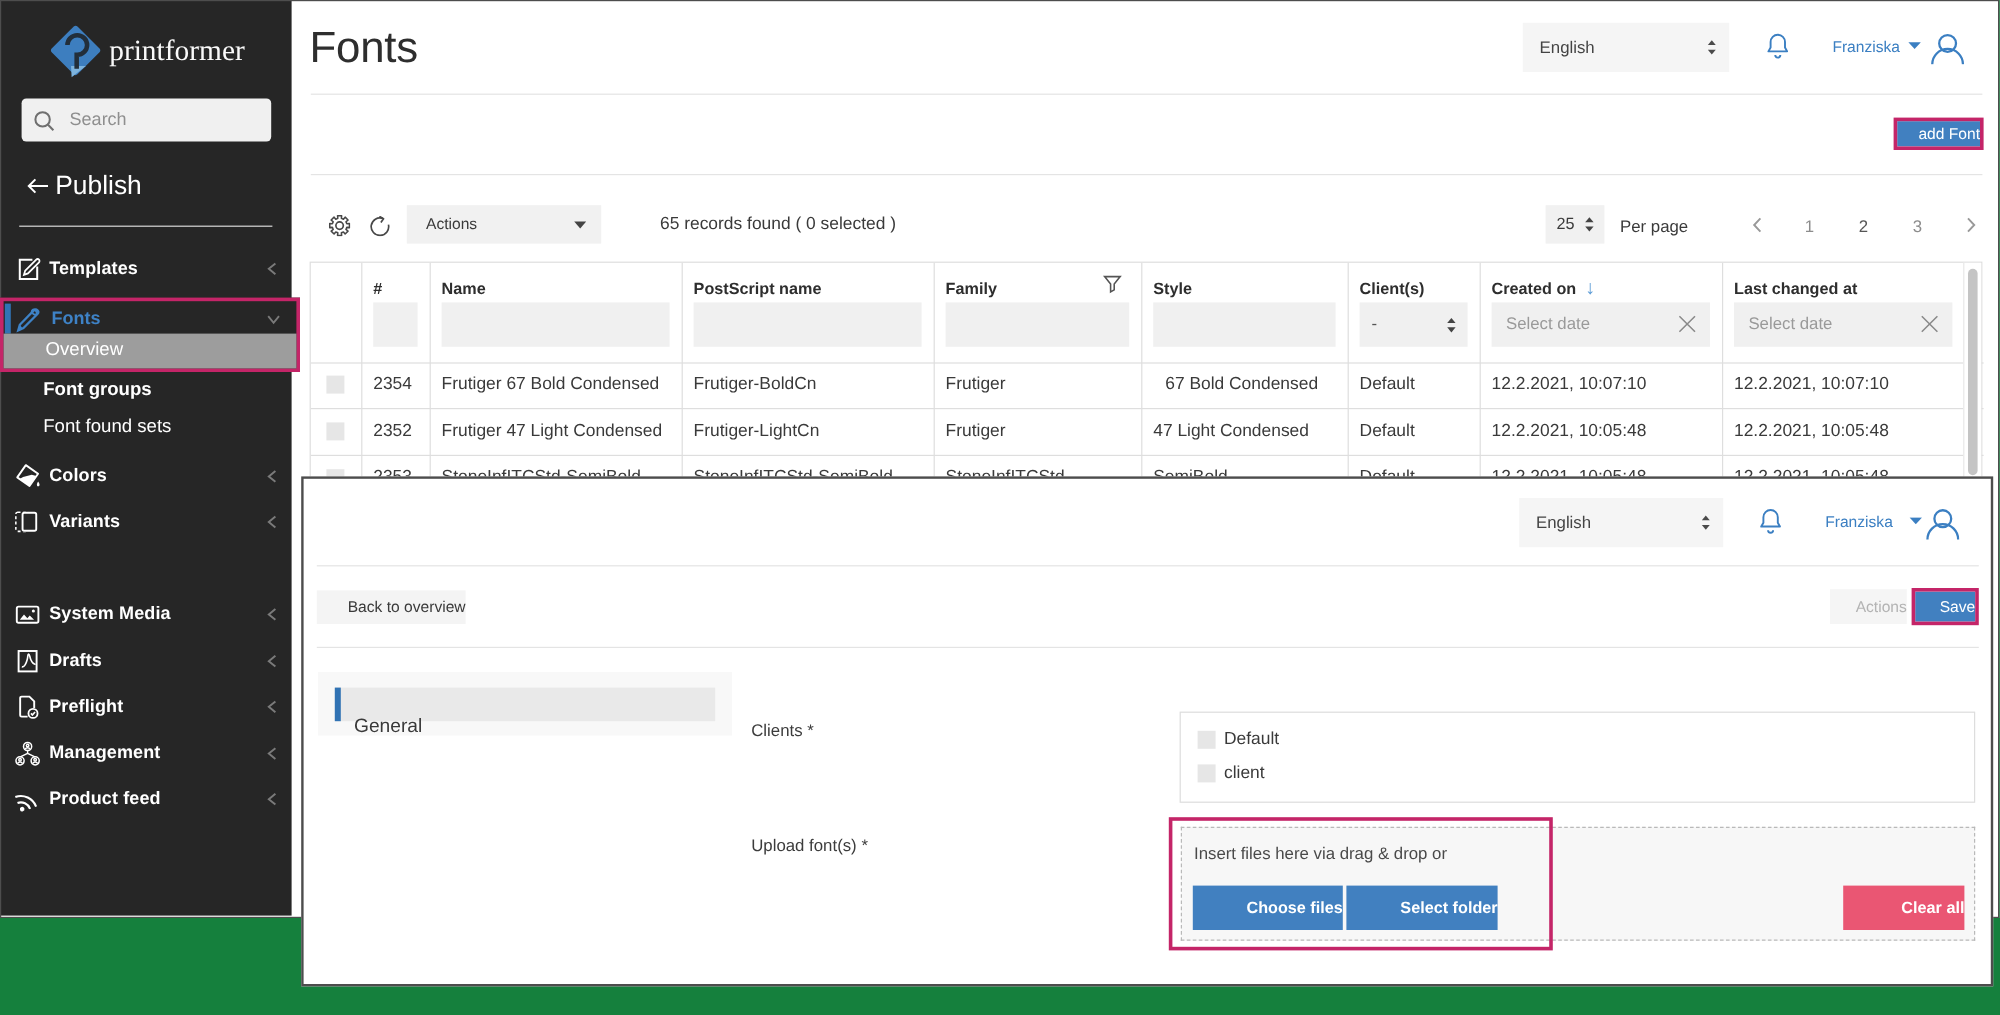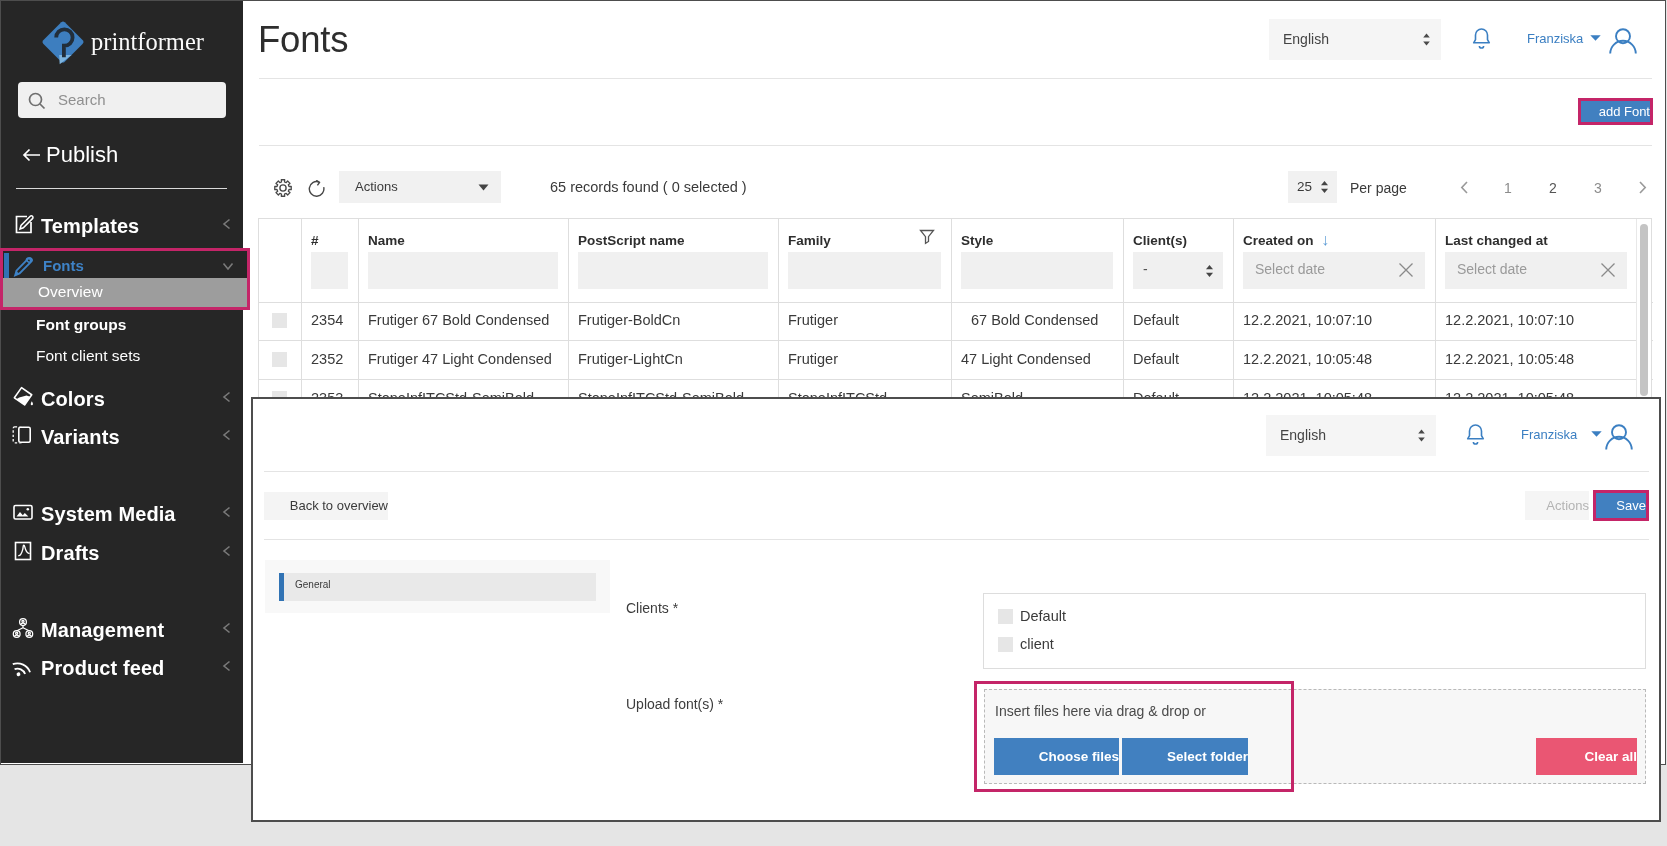--- a/index.html
+++ b/index.html
@@ -1,35 +1,35 @@
 <!DOCTYPE html>
 <html><head>
 <meta charset="utf-8">
 <style>
 * { margin:0; padding:0; box-sizing:border-box; }
 html,body { width:1667px; height:846px; background:#fff; font-family:"Liberation Sans", sans-serif; overflow:hidden; }
-#page { position:relative; width:1667px; height:846px; background:#e5e5e5; }
+#page { position:relative; width:1667px; height:846px; background:#15803d; }
 .abs { position:absolute; }
 
 
 #base { position:absolute; left:0; top:0; width:1666px; height:765px; background:#fff; overflow:hidden; }
 .frame { position:absolute; border:2px solid #4d4d4d; pointer-events:none; z-index:50; }
 .frame.thin { border-width:1.5px; }
 
 
 #sidebar { position:absolute; left:0; top:0; width:243px; height:763px; background:#262626; }
 #logo { position:absolute; left:0; top:0; width:243px; height:80px; }
 #searchbox { position:absolute; left:18px; top:82px; width:208px; height:36px; background:#f0f0f0; border-radius:4px; }
 #searchbox .ph { position:absolute; left:40px; top:9px; font-size:15px; color:#8f8f8f; }
 #publish { position:absolute; left:46px; top:142px; color:#fff; font-size:22px; font-weight:400; }
 #sidediv { position:absolute; left:16px; top:188px; width:211px; height:1px; background:#d9d9d9; }
 
 .mitem { position:absolute; left:0; width:243px; height:38px; color:#fff; }
 .mitem .ic { position:absolute; left:12px; top:8px; width:22px; height:22px; }
-.mitem .lbl { position:absolute; left:41px; top:10px; font-size:20px; font-weight:700; letter-spacing:0.1px; }
+.mitem .lbl { position:absolute; left:41px; top:10px; font-size:15px; font-weight:700; letter-spacing:0.1px; }
 .mitem .chev { position:absolute; right:12px; top:13px; }
 .sub { position:absolute; left:0; width:243px; height:31px; color:#fff; }
 .sub .lbl { position:absolute; left:36px; top:6px; font-size:15.5px; font-weight:400; }
 
 #fontshl { position:absolute; left:0px; top:248px; width:250px; height:62px; border:3px solid #c42568; background:#262626; z-index:60; }
 
 .hl { position:absolute; border:3px solid #c42568; }
 
 
 #btitle { position:absolute; left:258px; top:19px; font-size:36.5px; font-weight:500; color:#2e2e2e; letter-spacing:-0.2px; }
@@ -62,21 +62,21 @@
 .cb { position:absolute; width:15px; height:15px; background:#e6e6e6; }
 #scrolltrack { position:absolute; right:0px; top:0px; width:15px; height:182px; border-left:1px solid #e8e8e8; background:#fff; }
 #scrollthumb { position:absolute; right:3.5px; top:5px; width:7.5px; height:172px; background:#c4c4c4; border-radius:4px; }
 
 
 #overlay { position:absolute; left:251px; top:397px; width:1410px; height:425px; background:#fff; z-index:100; }
 #otitle { position:absolute; left:23px; top:18px; font-size:36.5px; font-weight:500; color:#2e2e2e; letter-spacing:-0.2px; }
 #gencont { position:absolute; left:14px; top:163px; width:345px; height:53px; background:#f8f8f8; }
 #gentab { position:absolute; left:14px; top:13px; width:317px; height:28px; background:#e9e9e9; }
 #gentab .bar { position:absolute; left:0; top:0; width:5px; height:28px; background:#3173b4; }
-#gentab .t { position:absolute; left:16px; top:6px; font-size:10px; color:#3a3a3a; }
+#gentab .t { position:absolute; left:16px; top:24px; font-size:16px; color:#3a3a3a; }
 .flabel { position:absolute; font-size:14px; color:#3c3c3c; }
 #clientsbox { position:absolute; left:732px; top:196px; width:663px; height:76px; border:1px solid #ddd; background:#fff; }
 #dropzone { position:absolute; left:733px; top:292px; width:662px; height:95px; border:1px dashed #b9b9b9; background:#f7f7f7; }
 #dz-label { position:absolute; left:10px; top:13px; font-size:14px; color:#4a4a4a; }
 </style>
 </head>
 <body>
 <div id="page">
 
   <div id="base">
@@ -112,21 +112,21 @@
         <div class="lbl">Templates</div>
         <svg class="chev" width="9" height="12" viewBox="0 0 9 12">
             <path d="M7.5 1.5 L2 6 L7.5 10.5" fill="none" stroke="#7a7a7a" stroke-width="1.6"></path>
           </svg>
       </div>
 
       <div class="sub" style="top:310px">
           <div class="lbl" style="font-weight:700">Font groups</div>
         </div>
       <div class="sub" style="top:341px">
-          <div class="lbl">Font client sets</div>
+          <div class="lbl">Font found sets</div>
         </div>
 
       <div class="mitem" style="top:378px">
         <svg class="ic" viewBox="0 0 22 22">
             <g transform="rotate(-10 11 10)">
               <path d="M11 1.5 L19.8 10.3 L11 19.1 L2.2 10.3 Z" fill="none" stroke="#fff" stroke-width="1.6" stroke-linejoin="round"></path>
               <path d="M3.9 12 L11 19.1 L18.1 12 L14.5 10.2 L7 10.8 Z" fill="#fff"></path>
             </g>
             <path d="M19.8 15.3 c1.5 2.1 1.6 3.6 0.3 4 c-1.3 0.35-2.1-1.3-0.3-4 z" fill="#fff"></path>
           </svg>
@@ -156,20 +156,31 @@
         <svg class="chev" width="9" height="12" viewBox="0 0 9 12">
             <path d="M7.5 1.5 L2 6 L7.5 10.5" fill="none" stroke="#7a7a7a" stroke-width="1.6"></path>
           </svg>
       </div>
       <div class="mitem" style="top:532px">
         <svg class="ic" viewBox="0 0 22 22">
             <rect x="3.5" y="2.5" width="15" height="17" fill="none" stroke="#fff" stroke-width="1.6"></rect>
             <path d="M6.2 15.6 c2 0.7 3.7-2.9 4.5-6 c0.75-2.9 0.2-4.4 1.1-4.5 c0.95-0.1 0.8 2.3 2 4.9 c1.05 2.3 2.7 3.7 3.8 3.3" fill="none" stroke="#fff" stroke-width="1.35"></path>
           </svg>
         <div class="lbl">Drafts</div>
+        <svg class="chev" width="9" height="12" viewBox="0 0 9 12">
+            <path d="M7.5 1.5 L2 6 L7.5 10.5" fill="none" stroke="#7a7a7a" stroke-width="1.6"></path>
+          </svg>
+      </div>
+      <div class="mitem" style="top:570px">
+        <svg class="ic" viewBox="0 0 22 22">
+            <path d="M16.5 12 V6.5 L12.5 2.5 H6 a1.2 1.2 0 0 0 -1.2 1.2 V18 a1.2 1.2 0 0 0 1.2 1.2 h5" fill="none" stroke="#fff" stroke-width="1.6"></path>
+            <circle cx="15.5" cy="16.5" r="3.8" fill="none" stroke="#fff" stroke-width="1.5"></circle>
+            <path d="M13.8 16.5 l1.2 1.3 2.2-2.5" fill="none" stroke="#fff" stroke-width="1.4"></path>
+          </svg>
+        <div class="lbl">Preflight</div>
         <svg class="chev" width="9" height="12" viewBox="0 0 9 12">
             <path d="M7.5 1.5 L2 6 L7.5 10.5" fill="none" stroke="#7a7a7a" stroke-width="1.6"></path>
           </svg>
       </div>
       <div class="mitem" style="top:609px">
         <svg class="ic" viewBox="0 0 22 22">
             <path d="M11 8.6 v2.2 M11 10.8 L4.9 13.8 M11 10.8 L17.1 13.8" fill="none" stroke="#fff" stroke-width="1.2"></path>
             <g fill="none" stroke="#fff" stroke-width="1.25">
               <circle cx="11" cy="5.1" r="3.4"></circle>
               <circle cx="11" cy="4.3" r="1.05"></circle>

